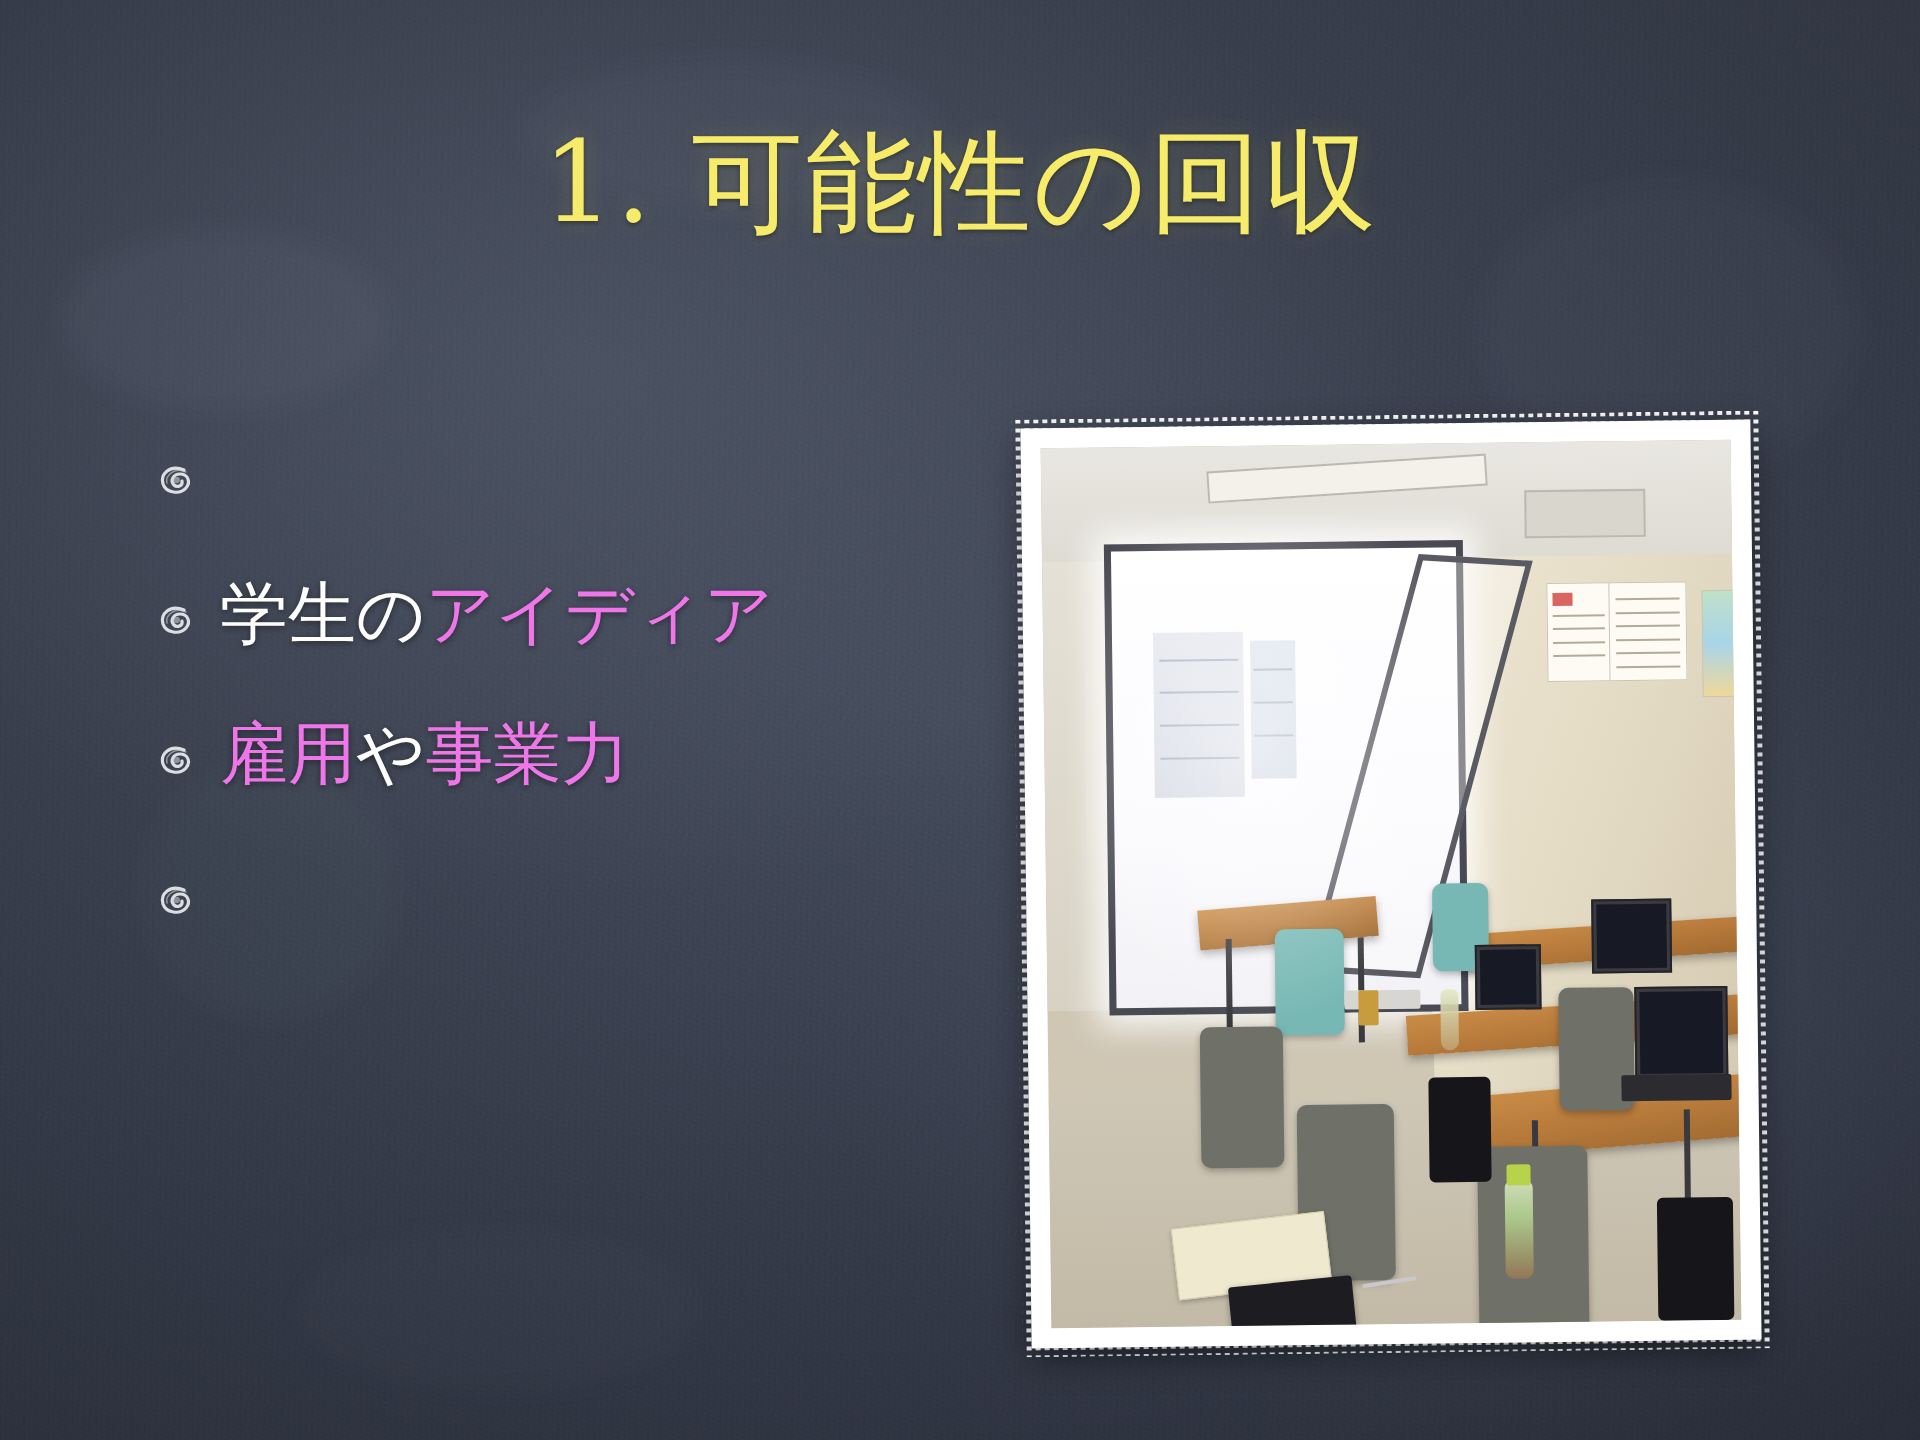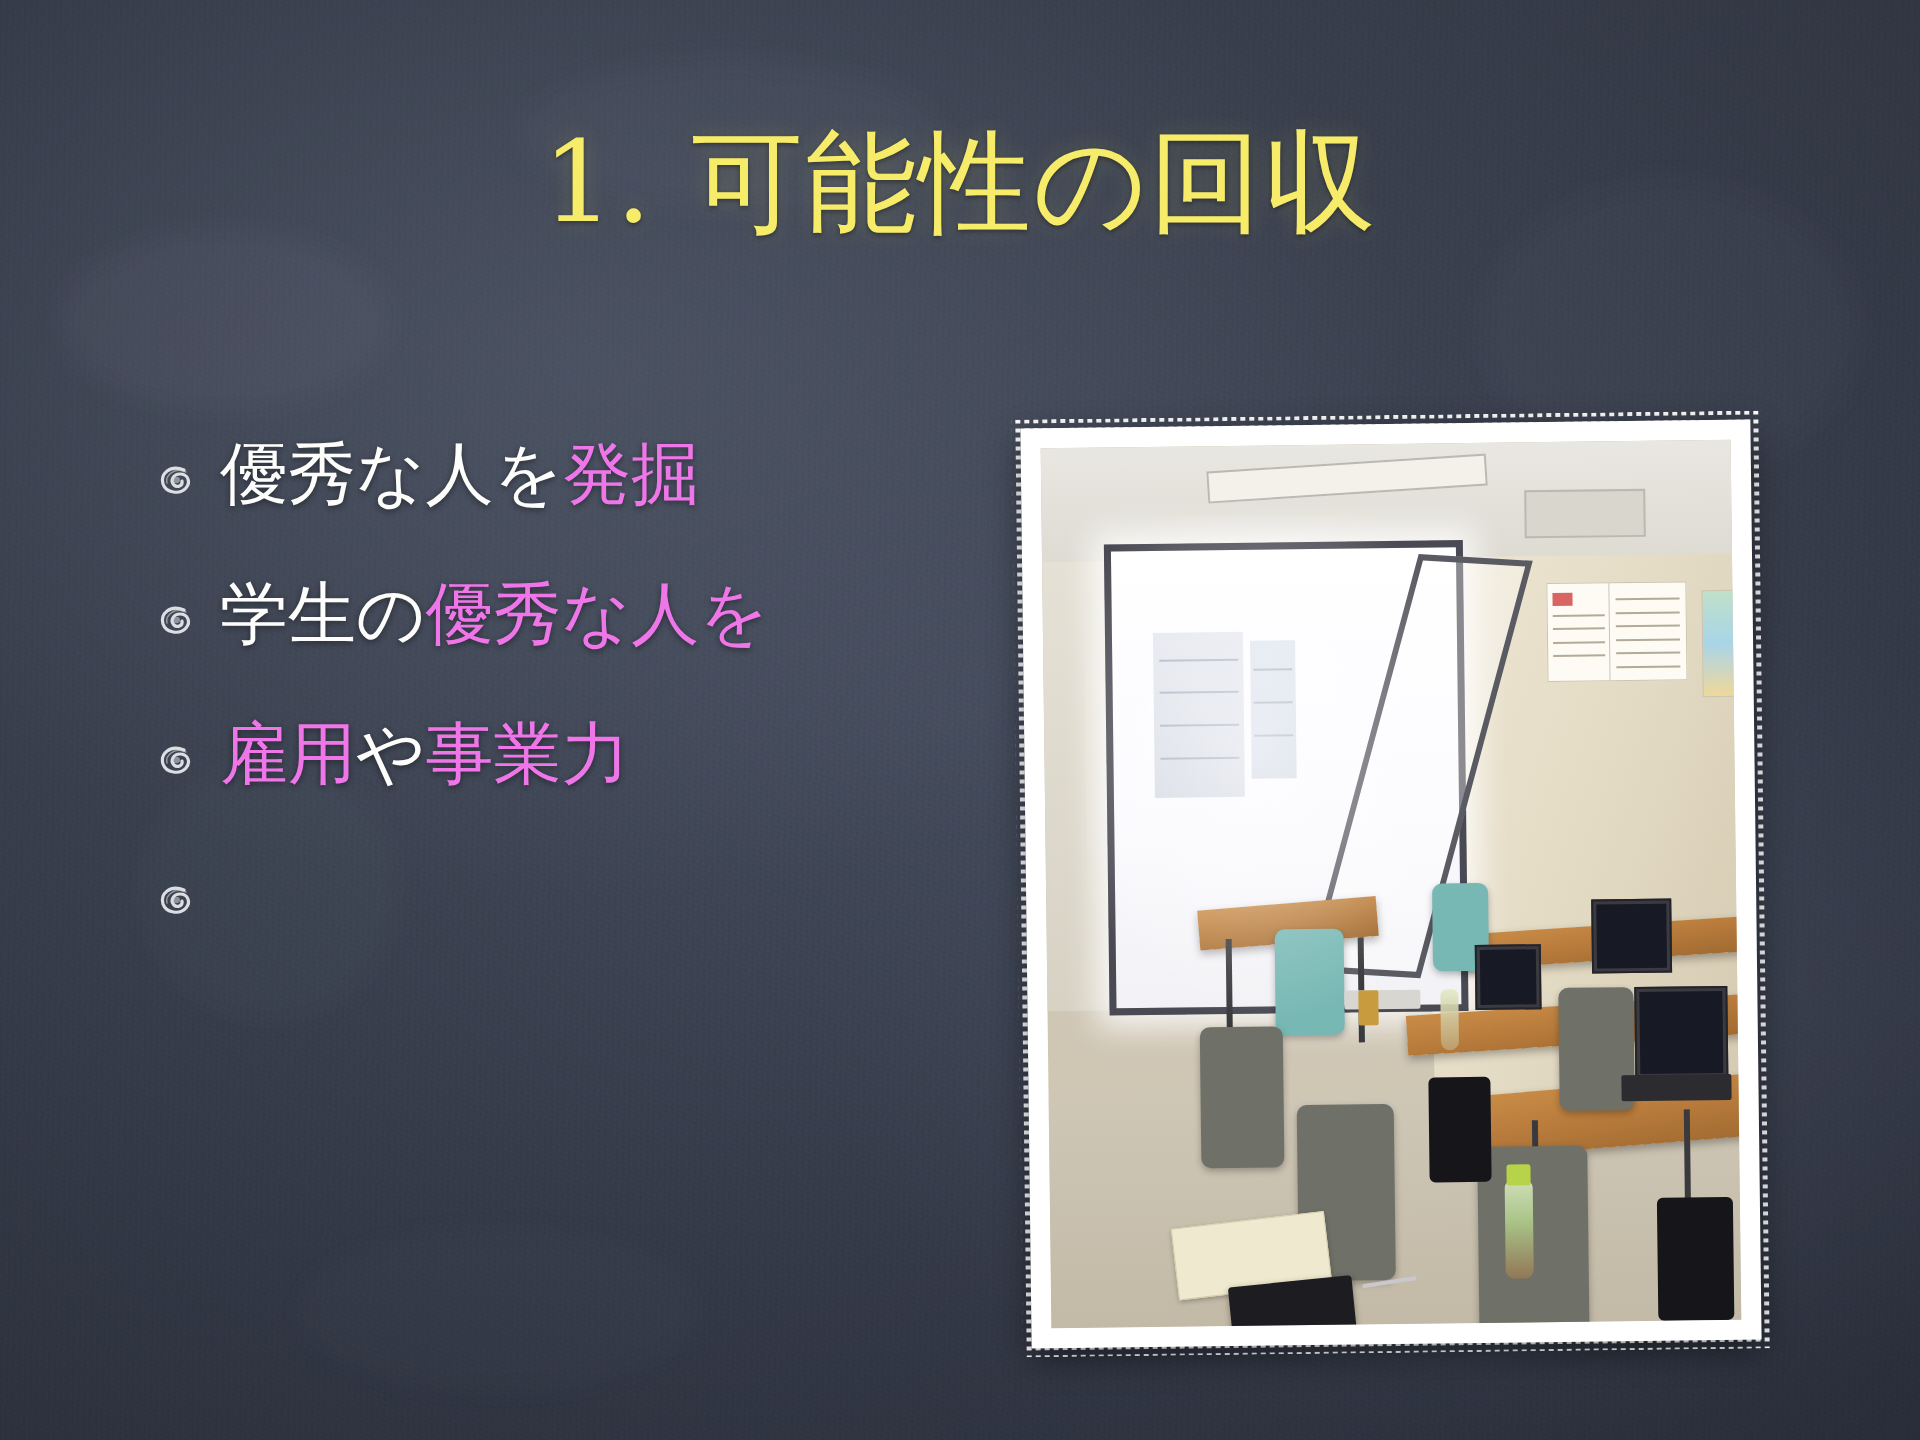--- a/index.html
+++ b/index.html
@@ -229,35 +229,32 @@
   <div class="bullets">
 
     <div class="bullet-row">
       <svg class="bullet-mark" viewBox="0 0 56 56">
         <g fill="none" stroke="#e9ecef" stroke-linecap="round" opacity="0.92">
           <path d="M34 20 C20 14, 10 24, 13 34 C16 43, 30 45, 36 38 C41 32, 38 24, 30 24 C23 24, 20 31, 24 35 C27 38, 33 36, 32 31" stroke-width="3.2"></path>
           <path d="M36 22 C25 17, 15 25, 17 33" stroke-width="1.5" opacity="0.55"></path>
         </g>
         <ellipse cx="26" cy="30" rx="4" ry="3.2" fill="#cfd4da" opacity="0.55"></ellipse>
       </svg>
-      <div class="bullet-text">
-        <span class="seg-white">優秀な人を</span><span class="seg-pink">発掘</span>
-      </div>
     </div>
 
     <div class="bullet-row">
       <svg class="bullet-mark" viewBox="0 0 56 56">
         <g fill="none" stroke="#e9ecef" stroke-linecap="round" opacity="0.92">
           <path d="M34 20 C20 14, 10 24, 13 34 C16 43, 30 45, 36 38 C41 32, 38 24, 30 24 C23 24, 20 31, 24 35 C27 38, 33 36, 32 31" stroke-width="3.2"></path>
           <path d="M36 22 C25 17, 15 25, 17 33" stroke-width="1.5" opacity="0.55"></path>
         </g>
         <ellipse cx="26" cy="30" rx="4" ry="3.2" fill="#cfd4da" opacity="0.55"></ellipse>
       </svg>
       <div class="bullet-text">
-        <span class="seg-white">学生の</span><span class="seg-pink">優秀な人を</span>
+        <span class="seg-white">学生の</span><span class="seg-pink">アイディア</span>
       </div>
     </div>
 
     <div class="bullet-row">
       <svg class="bullet-mark" viewBox="0 0 56 56">
         <g fill="none" stroke="#e9ecef" stroke-linecap="round" opacity="0.92">
           <path d="M34 20 C20 14, 10 24, 13 34 C16 43, 30 45, 36 38 C41 32, 38 24, 30 24 C23 24, 20 31, 24 35 C27 38, 33 36, 32 31" stroke-width="3.2"></path>
           <path d="M36 22 C25 17, 15 25, 17 33" stroke-width="1.5" opacity="0.55"></path>
         </g>
         <ellipse cx="26" cy="30" rx="4" ry="3.2" fill="#cfd4da" opacity="0.55"></ellipse>

